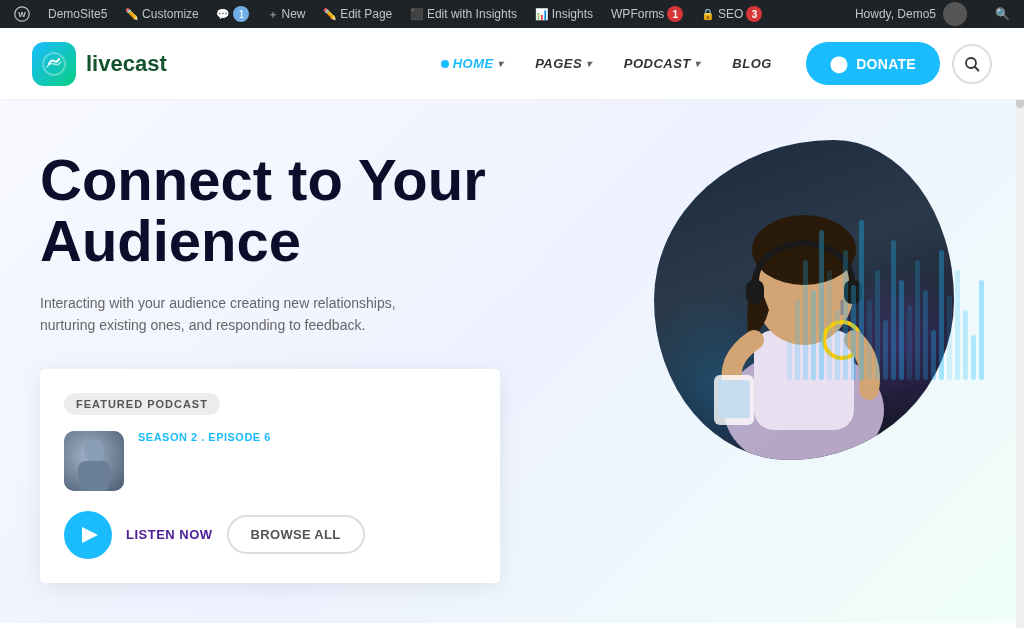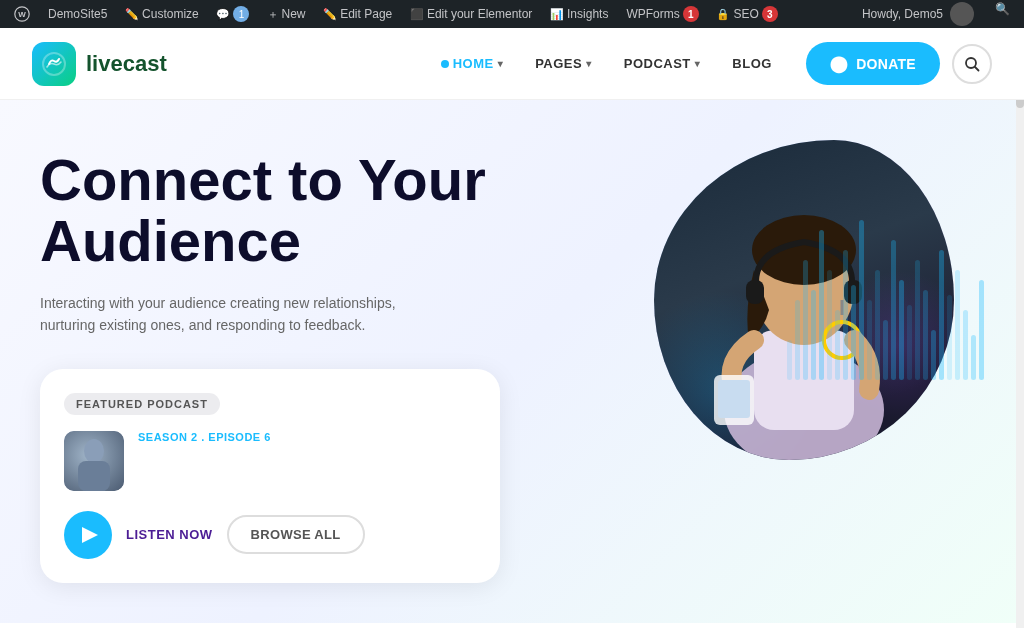--- a/index.html
+++ b/index.html
@@ -21,21 +21,21 @@
     .admin-bar-item {
       display: flex;
       align-items: center;
       gap: 3px;
       padding: 0 6px;
       height: 100%;
       color: #c3c4c7;
       font-size: 12px;
       white-space: nowrap;
     }
-    .admin-bar-right { margin-left: auto; display: flex; align-items: flex-start; gap: 9px; }
+    .admin-bar-right { margin-left: auto; display: flex; align-items: center; gap: 16px; }
     .wp-icon { width: 16px; height: 16px; fill: #c3c4c7; }
     .badge-red {
       background: #d63638;
       color: #fff;
       border-radius: 50%;
       width: 16px;
       height: 16px;
       font-size: 10px;
       display: inline-flex;
       align-items: center;
@@ -84,20 +84,21 @@
     .logo-text {
       font-size: 22px;
       font-weight: 700;
       color: #14532d;
     }
     .nav-links {
       display: flex;
       align-items: flex-start;
       gap: 4px;
       margin-right: 20px;
+      font-style: italic;
     }
     .nav-link {
       display: flex;
       align-items: center;
       gap: 4px;
       padding: 8px 14px;
       font-size: 13px;
       font-weight: 600;
       color: #333;
       text-transform: uppercase;
@@ -165,21 +166,21 @@
       font-size: 14px;
       color: #666;
       line-height: 1.6;
       max-width: 380px;
       margin-bottom: 32px;
     }
 
     
     .featured-card {
       background: #fff;
-      border-radius: 23px;
+      border-radius: 5px;
       padding: 24px;
       width: 460px;
       box-shadow: 0 4px 24px rgba(0,0,0,0.08);
       margin-top: 8px;
     }
     .featured-badge {
       background: rgba(100,100,120,0.12);
       color: #555;
       font-size: 11px;
       font-weight: 700;
@@ -372,21 +373,21 @@
   <div class="admin-bar-item">
     <span style="font-size:11px">＋</span>
     <span>New</span>
   </div>
   <div class="admin-bar-item">
     <span style="font-size:11px">✏️</span>
     <span>Edit Page</span>
   </div>
   <div class="admin-bar-item">
     <span style="font-size:11px">⬛</span>
-    <span>Edit your Elementor</span>
+    <span>Edit with Insights</span>
   </div>
   <div class="admin-bar-item">
     <span style="font-size:11px">📊</span>
     <span>Insights</span>
   </div>
   <div class="admin-bar-item">
     <span>WPForms</span>
     <span class="badge-red">1</span>
   </div>
   <div class="admin-bar-item">

